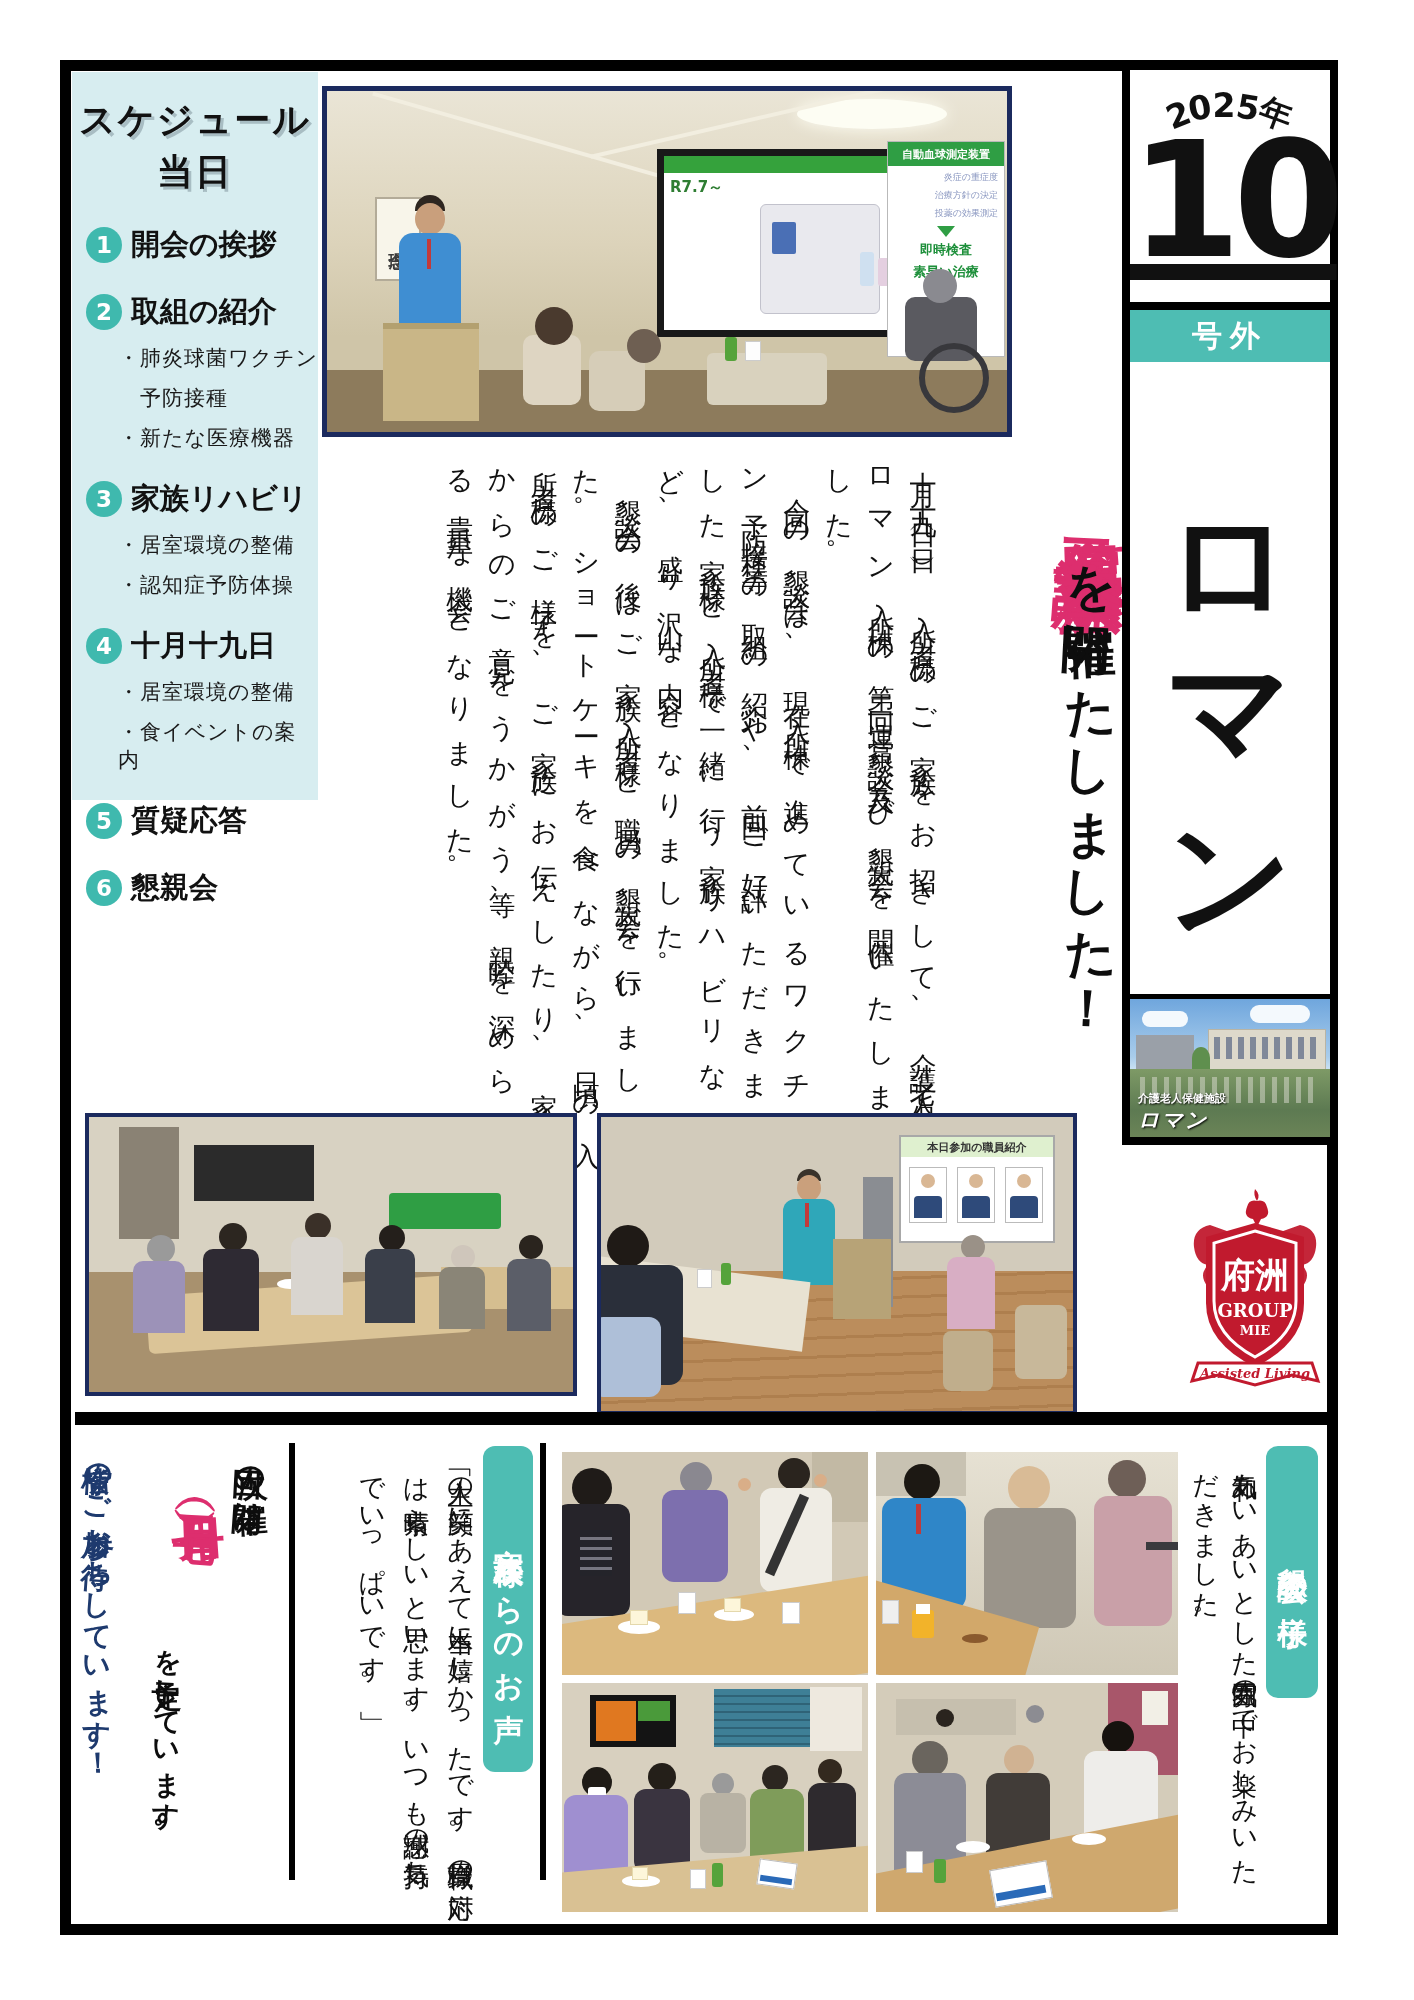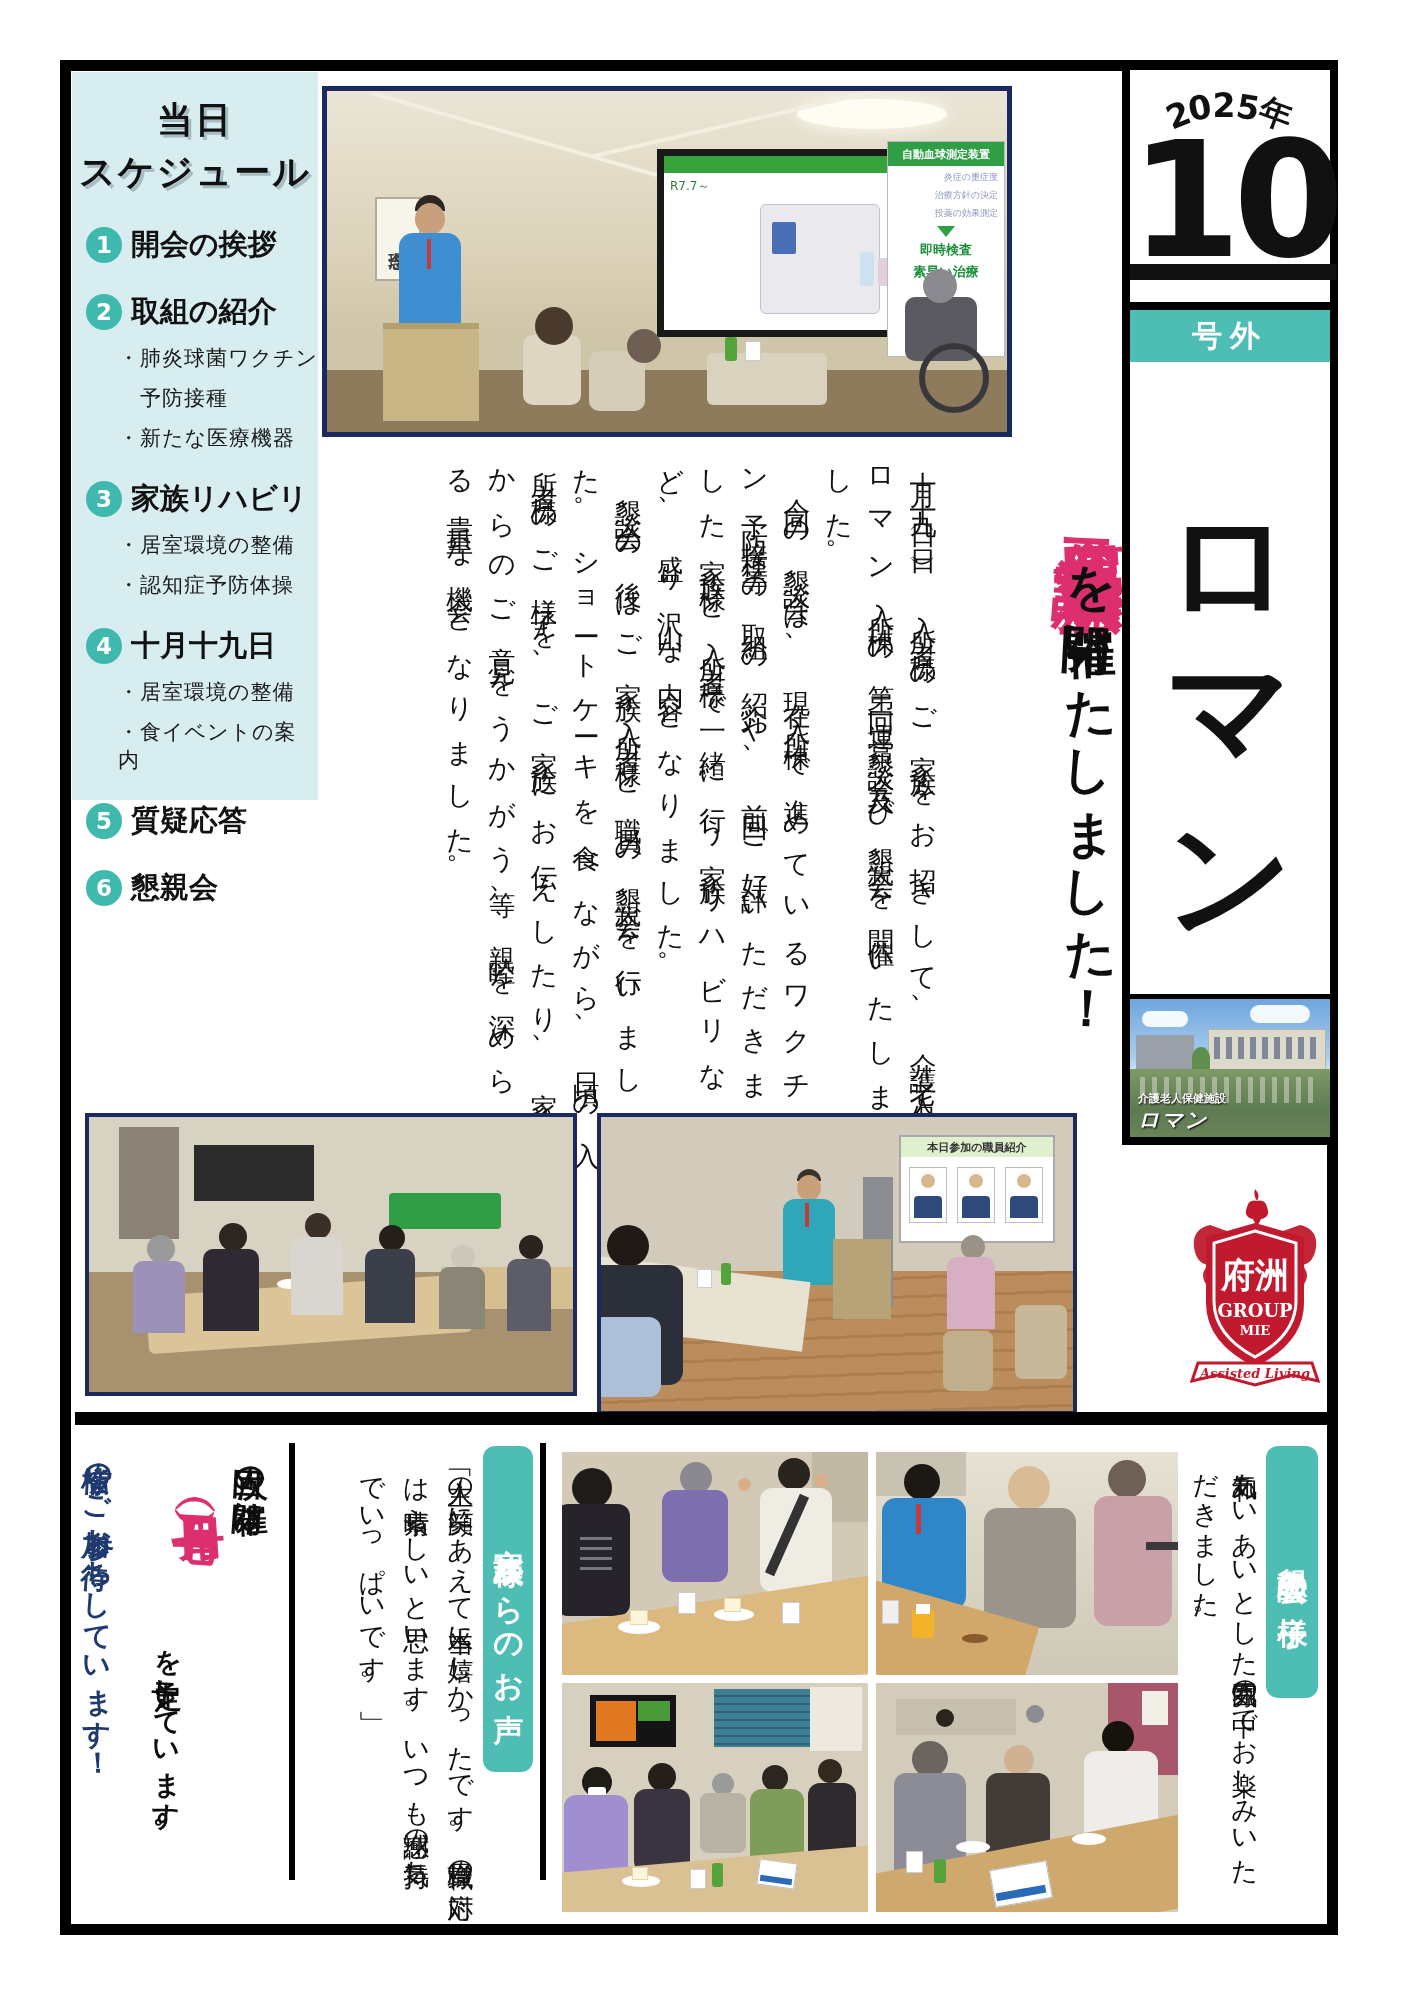--- a/index.html
+++ b/index.html
@@ -84,22 +84,22 @@
 </style>
 </head>
 <body>
 
 <div id="page">
 
   <div id="frame" class="abs"></div>
 
   <div id="sidebar" class="abs">
     <div id="sch-title">
+      <div>スケジュール</div>
       <div>当日</div>
-      <div>スケジュール</div>
     </div>
     <div id="schedule-list">
         <div class="sch-item">
           <span class="sch-num">1</span>
           <span>開会の挨拶</span>
         </div>
         <div class="sch-item">
           <span class="sch-num">2</span>
           <span>取組の紹介</span>
         </div>
@@ -135,21 +135,21 @@
     <div class="s" style="left:470px;top:8px;width:150px;height:30px;border-radius:50%;background:#fdfdf3;box-shadow:0 0 16px #fdfdf3;"></div>
     <div class="s" style="left:40px;top:42px;width:300px;height:4px;background:#f2eee0;transform:rotate(16deg);"></div>
     <div class="s" style="left:260px;top:30px;width:300px;height:4px;background:#f2eee0;transform:rotate(-13deg);"></div>
     <div class="s" style="left:48px;top:106px;width:42px;height:80px;background:#f8f5ea;border:2px solid #b3ab98;display:flex;align-items:center;justify-content:center;">
       <span class="v" style="font-size:17px;color:#3c3c3c;font-weight:600;">理念</span>
     </div>
 
     <div class="s" style="left:330px;top:58px;width:268px;height:188px;background:#191919;padding:7px;box-sizing:border-box;">
       <div class="s" style="inset:7px;background:#fff;">
         <div class="s" style="left:0;top:0;width:100%;height:17px;background:#35a23c;"></div>
-        <div class="s" style="left:6px;top:22px;font-size:12px;color:#2e7d32;font-weight:400;">R7.7～</div>
+        <div class="s" style="left:6px;top:22px;font-size:15px;color:#2e7d32;font-weight:700;">R7.7～</div>
         <div class="s" style="left:96px;top:48px;width:118px;height:108px;background:#e9e9ee;border:1px solid #c2c2cc;border-radius:6px;"></div>
         <div class="s" style="left:108px;top:66px;width:24px;height:32px;background:#4a6fb5;border-radius:2px;"></div>
         <div class="s" style="left:196px;top:96px;width:14px;height:34px;background:#cfe0f0;border-radius:3px;"></div>
         <div class="s" style="left:214px;top:102px;width:12px;height:28px;background:#e4cfe0;border-radius:3px;"></div>
       </div>
     </div>
 
     <div class="s" style="left:560px;top:50px;width:116px;height:214px;background:#fff;border:1px solid #b9b9b9;">
       <div style="height:24px;background:#2f9e44;color:#fff;font-size:11px;font-weight:700;display:flex;align-items:center;justify-content:center;white-space:nowrap;overflow:hidden;">自動血球測定装置</div>
       <div class="slide-line">炎症の重症度</div>

